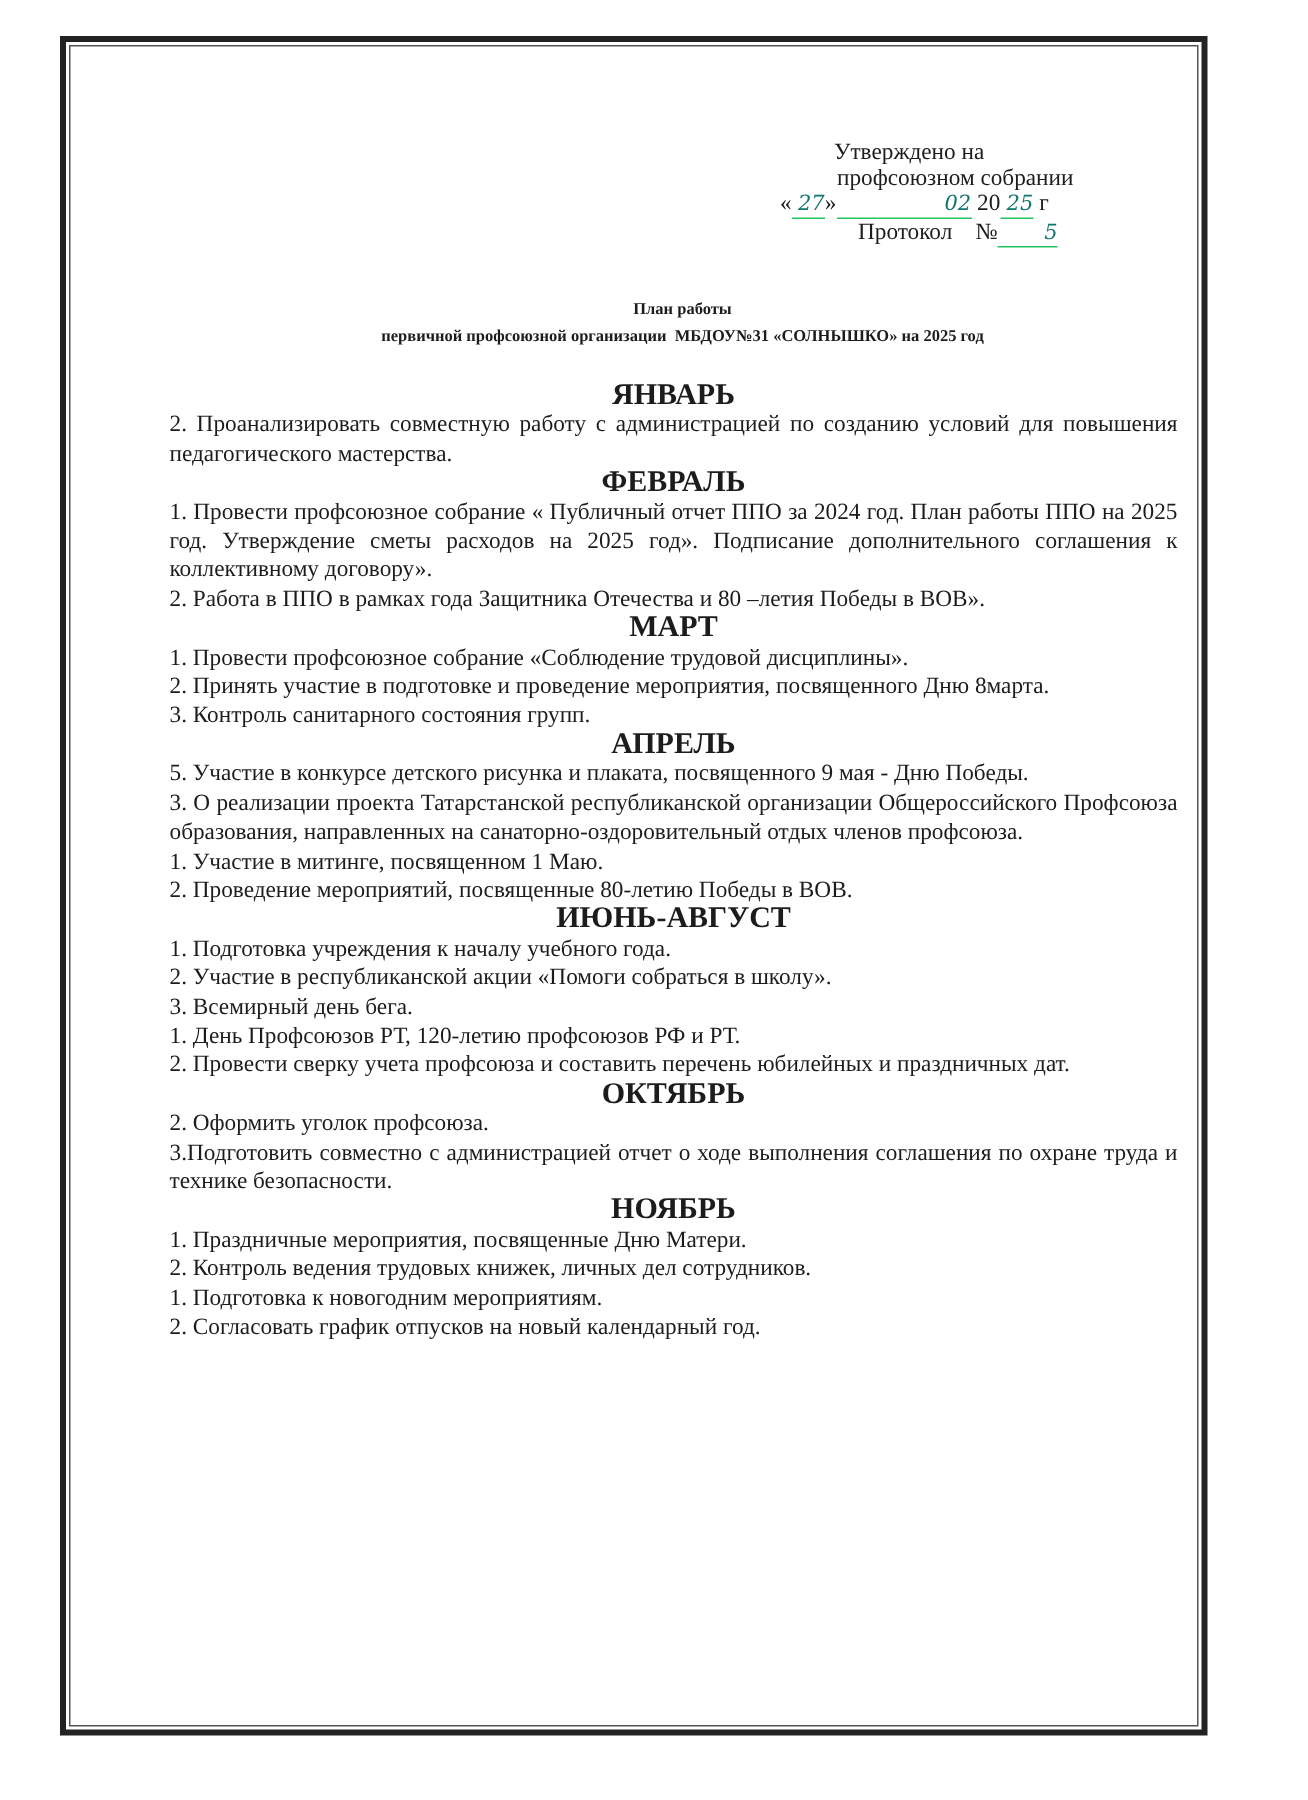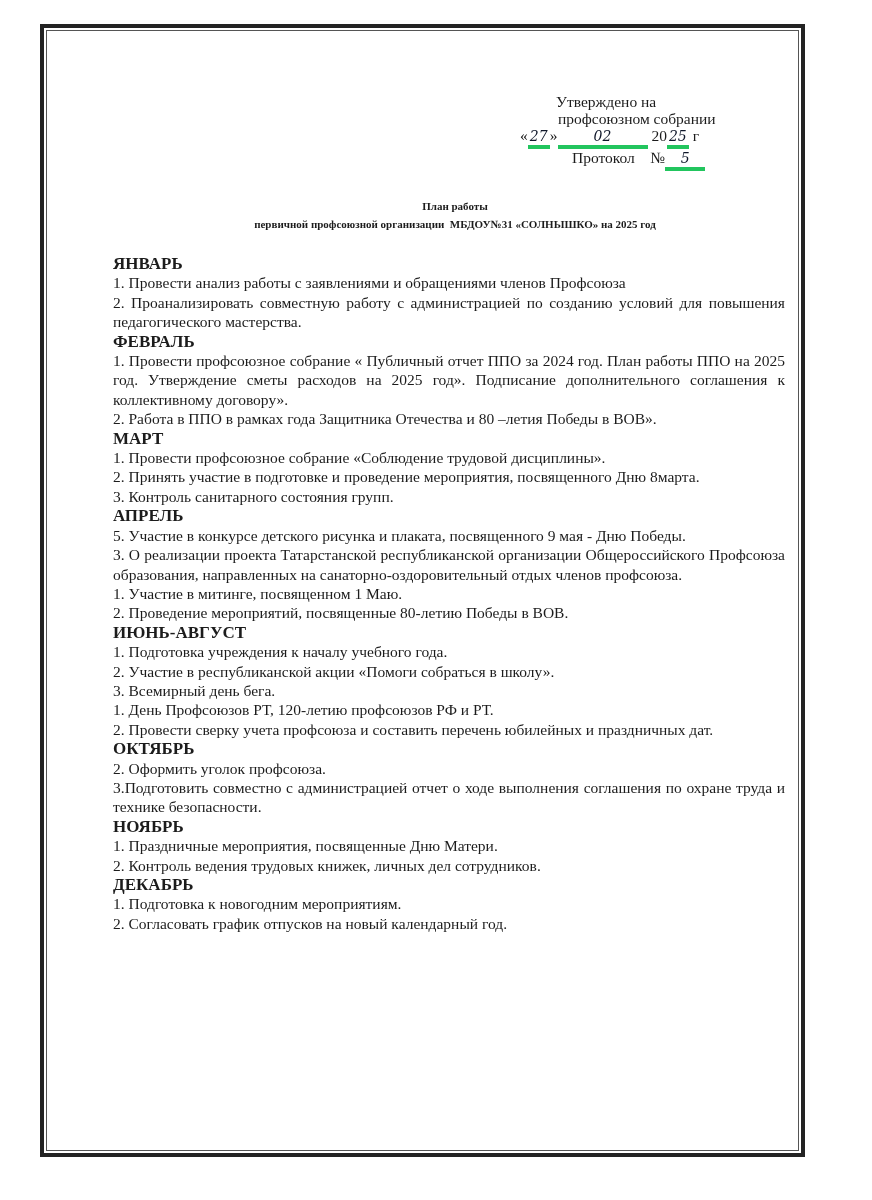--- a/index.html
+++ b/index.html
@@ -7,26 +7,26 @@
          font-family:"Liberation Serif", serif; color:#1c1c1c; }
   .frame-outer { position:absolute; left:40px; top:24px; width:765px; height:1133px;
          border:4px solid #232323; box-sizing:border-box; }
   .frame-inner { position:absolute; left:46px; top:30px; width:753px; height:1121px;
          border:1px solid #555; box-sizing:border-box; }
   .approval { position:absolute; left:520px; top:93px; width:260px; font-size:15.5px; line-height:17px; }
   .approval .l1 { padding-left:36px; }
   .approval .l2 { padding-left:38px; }
   .approval .l3 { white-space:nowrap; }
   .approval .l4 { padding-left:52px; }
-  .hw { color:#0f172a; font-style:italic; font-family:"DejaVu Serif", serif; font-size:14px;
-        display:inline-block; border-bottom:4px solid #22c55e; text-align:center; }
+  .hw { color:#0f766e; font-style:italic; font-family:"DejaVu Serif", serif; font-size:14px;
+        display:inline-block; border-bottom:1px solid #22c55e; text-align:right; }
   .title { position:absolute; left:105px; top:197px; width:700px; text-align:center;
            font-weight:bold; font-size:11px; line-height:18px; }
   .content { position:absolute; left:113px; top:254px; width:672px; font-size:15.5px; line-height:19.4px; }
-  .month { font-weight:bold; font-size:17px; margin:0; }
+  .month { text-align:center; font-weight:bold; font-size:20px; margin:0; }
   .item { text-align:justify; margin:0; }
 </style>
 </head>
 <body>
 
 <div class="frame-outer"></div>
 <div class="frame-inner"></div>
 
 <div class="approval">
   <div class="l1">Утверждено на</div>
@@ -42,21 +42,20 @@
 </div>
 
 <div class="title">
   <div>План работы</div>
   <div style="white-space:pre">первичной профсоюзной организации  МБДОУ№31 «СОЛНЫШКО» на 2025 год</div>
 </div>
 
 <div class="content" id="content">
     <div>
       <p class="month">ЯНВАРЬ</p>
-      <p class="item">1. Провести анализ работы с заявлениями и обращениями членов Профсоюза</p>
       <p class="item">2. Проанализировать совместную работу с администрацией по созданию условий для повышения педагогического мастерства.</p>
     </div>
     <div>
       <p class="month">ФЕВРАЛЬ</p>
       <p class="item">1. Провести профсоюзное собрание « Публичный отчет ППО за 2024 год. План работы ППО на 2025 год. Утверждение сметы расходов на 2025 год». Подписание дополнительного соглашения к коллективному договору».</p>
       <p class="item">2. Работа в ППО  в рамках года Защитника Отечества и 80 –летия Победы в ВОВ».</p>
     </div>
     <div>
       <p class="month">МАРТ</p>
       <p class="item">1. Провести профсоюзное собрание «Соблюдение трудовой дисциплины».</p>
@@ -86,17 +85,16 @@
       <p class="month">ОКТЯБРЬ</p>
       <p class="item">2. Оформить уголок профсоюза.</p>
       <p class="item">3.Подготовить совместно с администрацией отчет о ходе выполнения соглашения по охране труда и технике безопасности.</p>
     </div>
     <div>
       <p class="month">НОЯБРЬ</p>
       <p class="item">1. Праздничные мероприятия, посвященные Дню Матери.</p>
       <p class="item">2. Контроль ведения трудовых книжек, личных дел сотрудников.</p>
     </div>
     <div>
-      <p class="month">ДЕКАБРЬ</p>
       <p class="item">1. Подготовка к новогодним мероприятиям.</p>
       <p class="item">2. Согласовать график отпусков на новый календарный год.</p>
     </div>
   </div>
 
 </body></html>

